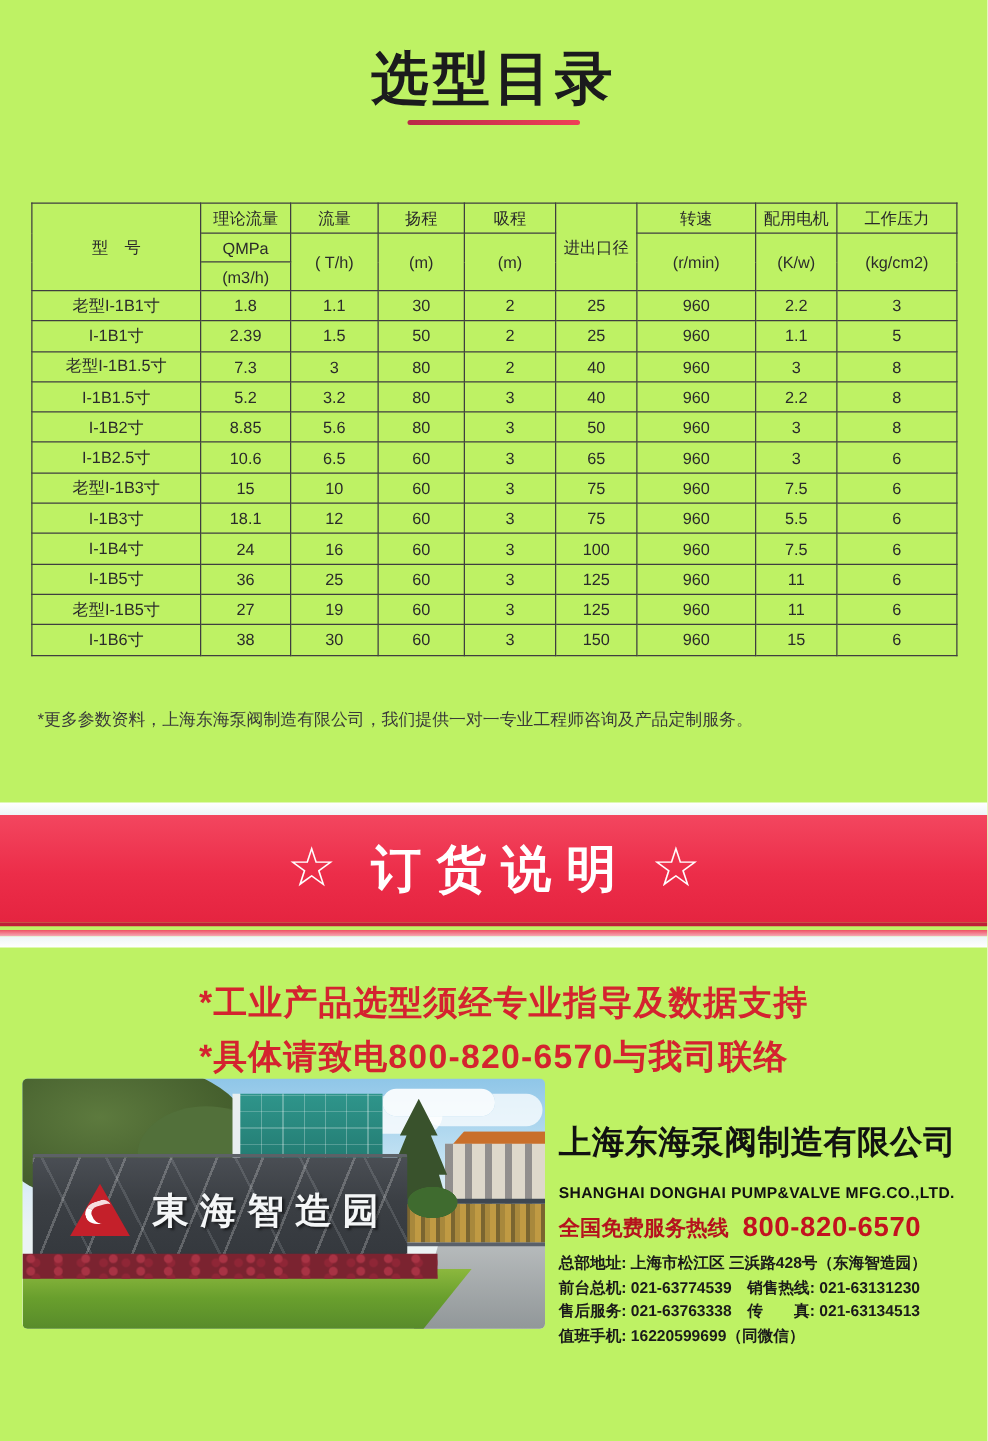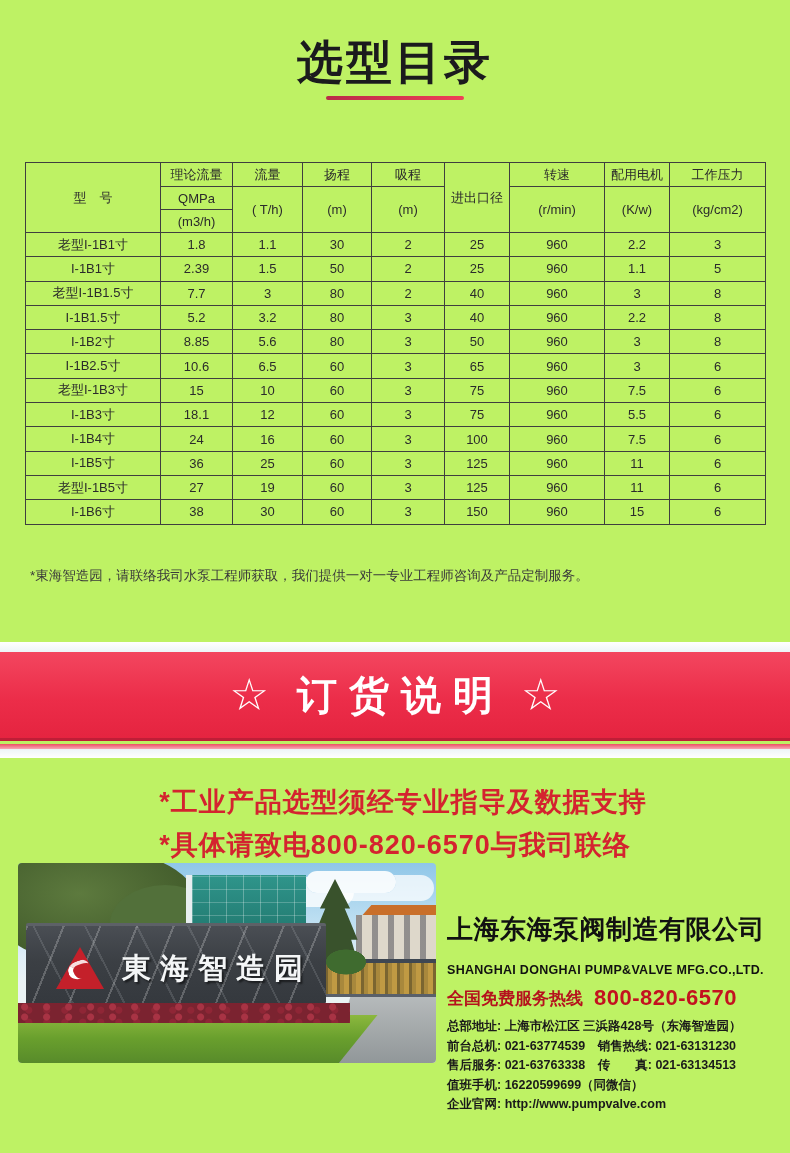--- a/index.html
+++ b/index.html
@@ -93,21 +93,21 @@
   .ph-flowers { position:absolute; top:140px; left:0; width:332px; height:20px; z-index:9;
            background:radial-gradient(circle at 30% 40%,#a83344 3px,transparent 4px) 0 0/22px 10px repeat,
                       radial-gradient(circle at 60% 60%,#8f2636 3px,transparent 4px) 0 0/18px 12px repeat,
                       #7b2330; }
   .ph-grass { position:absolute; top:152px; left:0; width:418px; height:52px; z-index:8;
            background:linear-gradient(180deg,#8cb83e,#699f2d 45%,#55882a);
            clip-path:polygon(0 0,86% 0,76% 100%,0 100%); }
 
   
   .company { position:absolute; top:896px; left:447px; width:338px; color:#111; }
-  .co-name { font-size:26px; font-weight:bold; letter-spacing:0.5px; white-space:nowrap;margin-top:16px; }
+  .co-name { font-size:26px; font-weight:bold; letter-spacing:0.5px; white-space:nowrap; }
   .co-name-en { margin-top:16px; font-size:12.5px; font-weight:bold; letter-spacing:0.3px; white-space:nowrap; }
   .co-hotline { margin-top:8px; display:flex; align-items:center; white-space:nowrap; }
   .co-hotline-label { font-size:17px; font-weight:bold; color:#b5121d; }
   .co-hotline-number { font-size:22px; font-weight:bold; color:#c3121f; margin-left:11px; letter-spacing:0.5px; }
   .contact-list { margin-top:6px; }
   .contact-line { font-size:12.5px; font-weight:bold; color:#1a1a1a; line-height:19.5px; white-space:nowrap; }
 </style>
 </head>
 <body>
 
@@ -171,21 +171,21 @@
           <td>1.5</td>
           <td>50</td>
           <td>2</td>
           <td>25</td>
           <td>960</td>
           <td>1.1</td>
           <td>5</td>
         </tr>
         <tr>
           <td>老型I-1B1.5寸</td>
-          <td>7.7</td>
+          <td>7.3</td>
           <td>3</td>
           <td>80</td>
           <td>2</td>
           <td>40</td>
           <td>960</td>
           <td>3</td>
           <td>8</td>
         </tr>
         <tr>
           <td>I-1B1.5寸</td>
@@ -282,21 +282,21 @@
           <td>60</td>
           <td>3</td>
           <td>150</td>
           <td>960</td>
           <td>15</td>
           <td>6</td>
         </tr>
       </tbody>
   </table>
 
-  <p class="note">*東海智造园，请联络我司水泵工程师获取，我们提供一对一专业工程师咨询及产品定制服务。</p>
+  <p class="note">*更多参数资料，上海东海泵阀制造有限公司，我们提供一对一专业工程师咨询及产品定制服务。</p>
 
   <div class="banner-shadow-top"></div>
   <div class="banner">
     <span class="star">☆</span>
     <span class="banner-title">订货说明</span>
     <span class="star">☆</span>
   </div>
   <div class="banner-edge"></div>
   <div class="banner-shadow-bottom"></div>
 
@@ -327,17 +327,16 @@
     <div class="co-name-en">SHANGHAI DONGHAI PUMP&amp;VALVE MFG.CO.,LTD.</div>
     <div class="co-hotline">
       <span class="co-hotline-label">全国免费服务热线</span>
       <span class="co-hotline-number">800-820-6570</span>
     </div>
     <div class="contact-list">
         <div class="contact-line">总部地址: 上海市松江区 三浜路428号（东海智造园）</div>
         <div class="contact-line">前台总机: 021-63774539　销售热线: 021-63131230</div>
         <div class="contact-line">售后服务: 021-63763338　传　　真: 021-63134513</div>
         <div class="contact-line">值班手机: 16220599699（同微信）</div>
-        <div class="contact-line">企业官网: http://www.pumpvalve.com</div>
       </div>
   </div>
 
 </div>
 
 </body></html>

